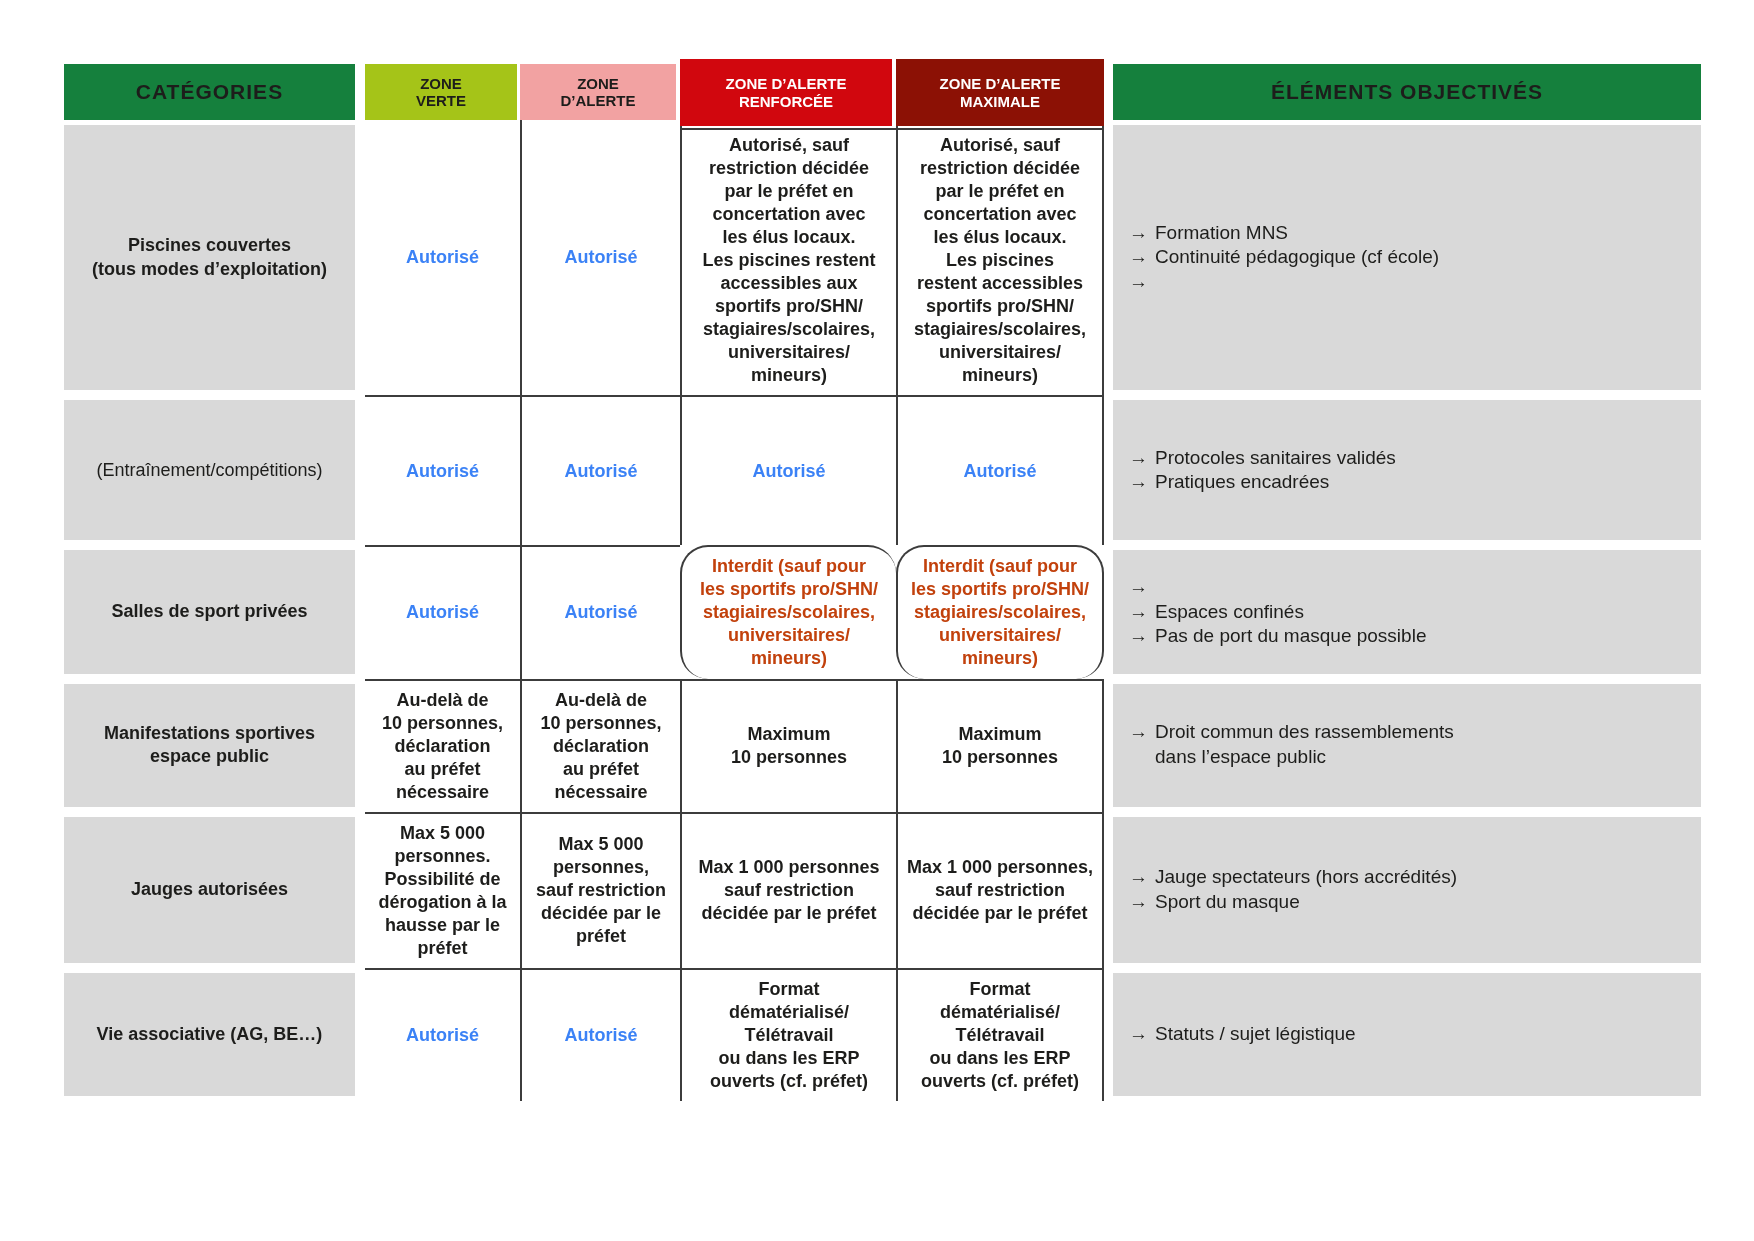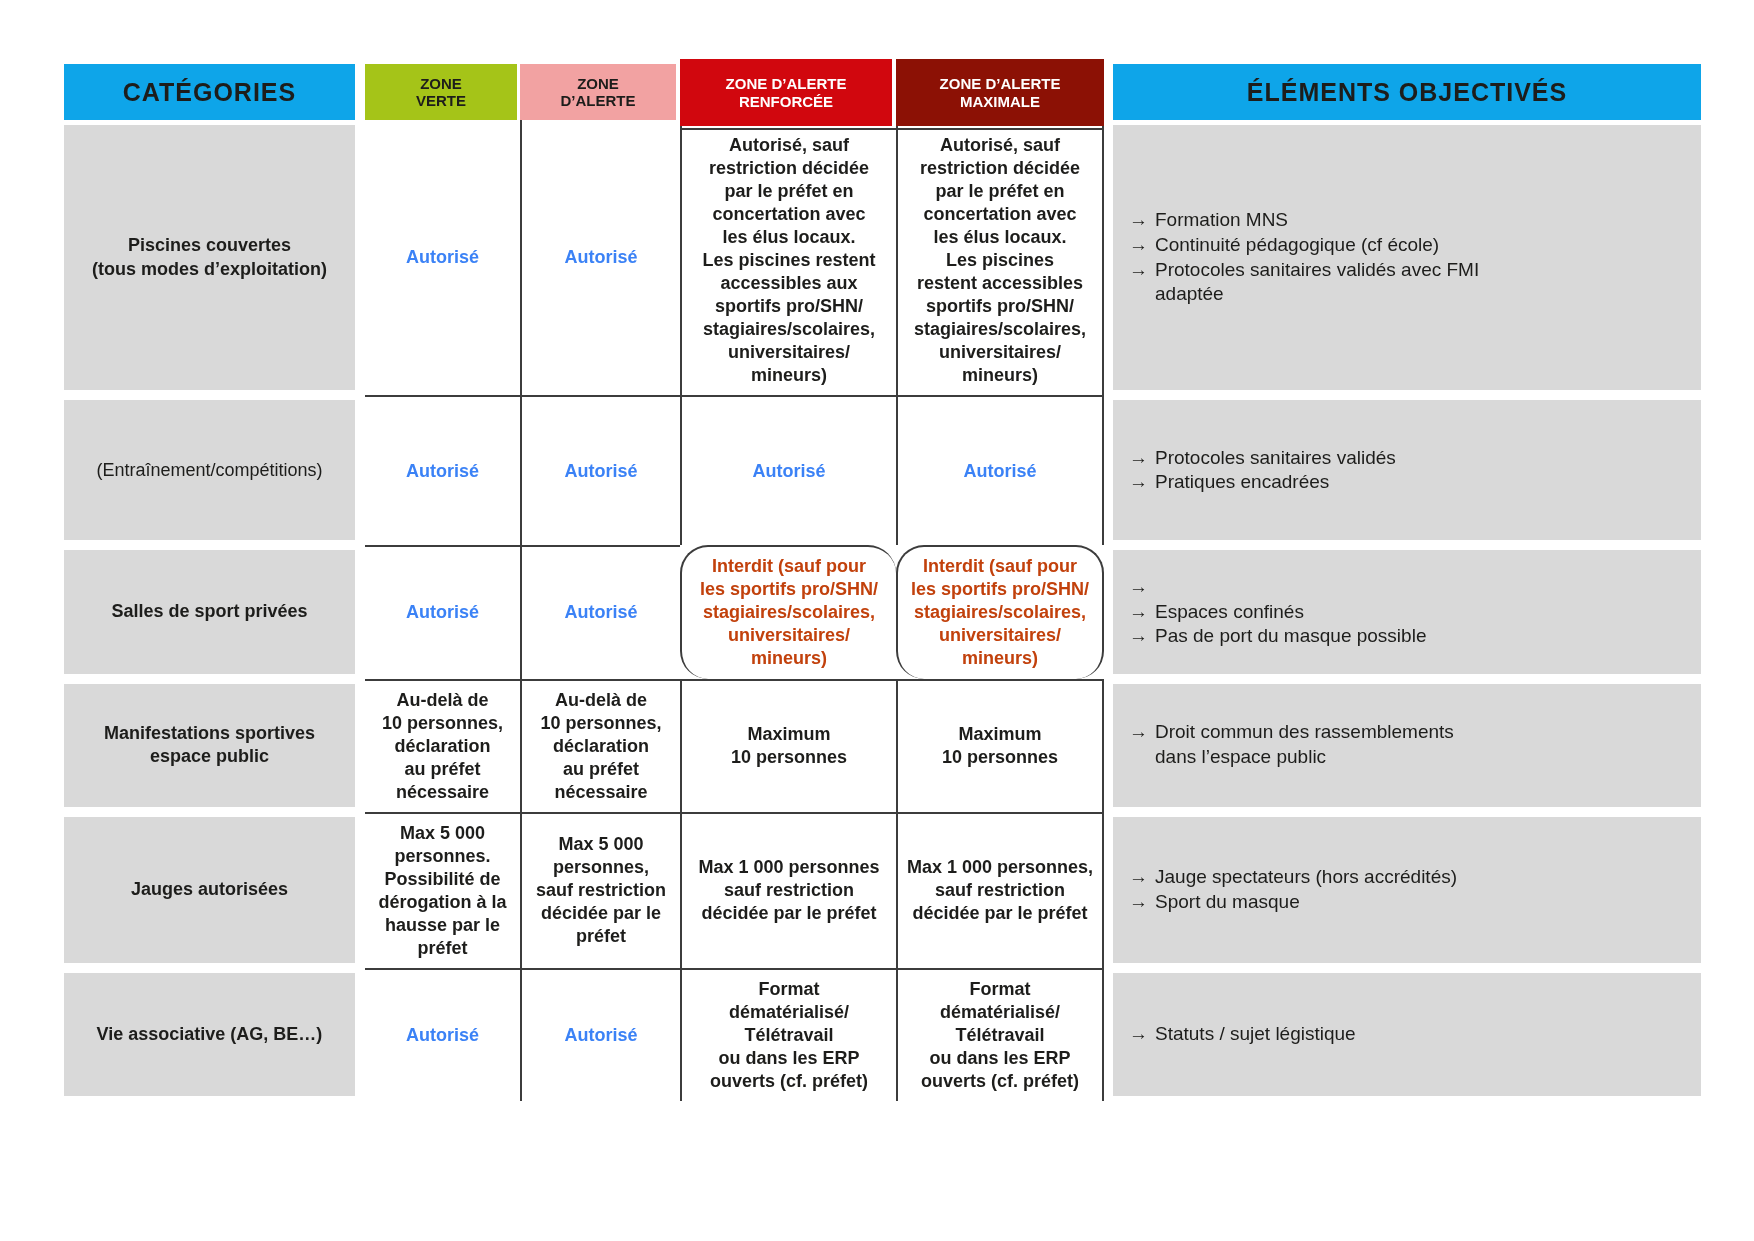--- a/index.html
+++ b/index.html
@@ -16,21 +16,21 @@
     grid-template-rows:56px minmax(260px,auto) minmax(150px,auto) minmax(120px,auto) minmax(128px,auto) minmax(146px,auto) minmax(118px,auto);
   }
   .row { display:contents; }
 
   
   .hdr {
     display:flex; align-items:center; justify-content:center;
     text-align:center; font-weight:bold; white-space:pre-line;
     font-size:15px; line-height:1.15;
   }
-  .hdr-cat, .hdr-elem { background:#0ea5e9; font-size:25px; letter-spacing:1px; }
+  .hdr-cat, .hdr-elem { background:#15803d; font-size:21px; letter-spacing:1px; }
   .hdr-elem { margin-left:9px; }
   .hdr-verte { background:#a5c418; margin-left:10px; margin-right:3px; }
   .hdr-alerte { background:#f2a2a2; margin-right:4px; }
   .hdr-renf, .hdr-max {
     color:#ffffff; position:relative; top:-5px; height:67px; z-index:2;
   }
   .hdr-renf { background:#d1070e; margin-right:4px; }
   .hdr-max  { background:#8c1105; }
 
   
@@ -130,22 +130,20 @@
           <li>
               <span class="arw">→</span>
               <span class="etxt">Formation MNS</span>
             </li>
           <li>
               <span class="arw">→</span>
               <span class="etxt">Continuité pédagogique (cf école)</span>
             </li>
           <li>
               <span class="arw">→</span>
-              <span class="etxt">Protocoles sanitaires validés avec FMI
-adaptée</span>
             </li>
         </ul>
       </div>
     </div>
 
     <div class="row">
       <div class="cat">
         <div class="note">(Entraînement/compétitions)</div>
       </div>
       <div class="mid col-verte b-top green">Autorisé</div>

